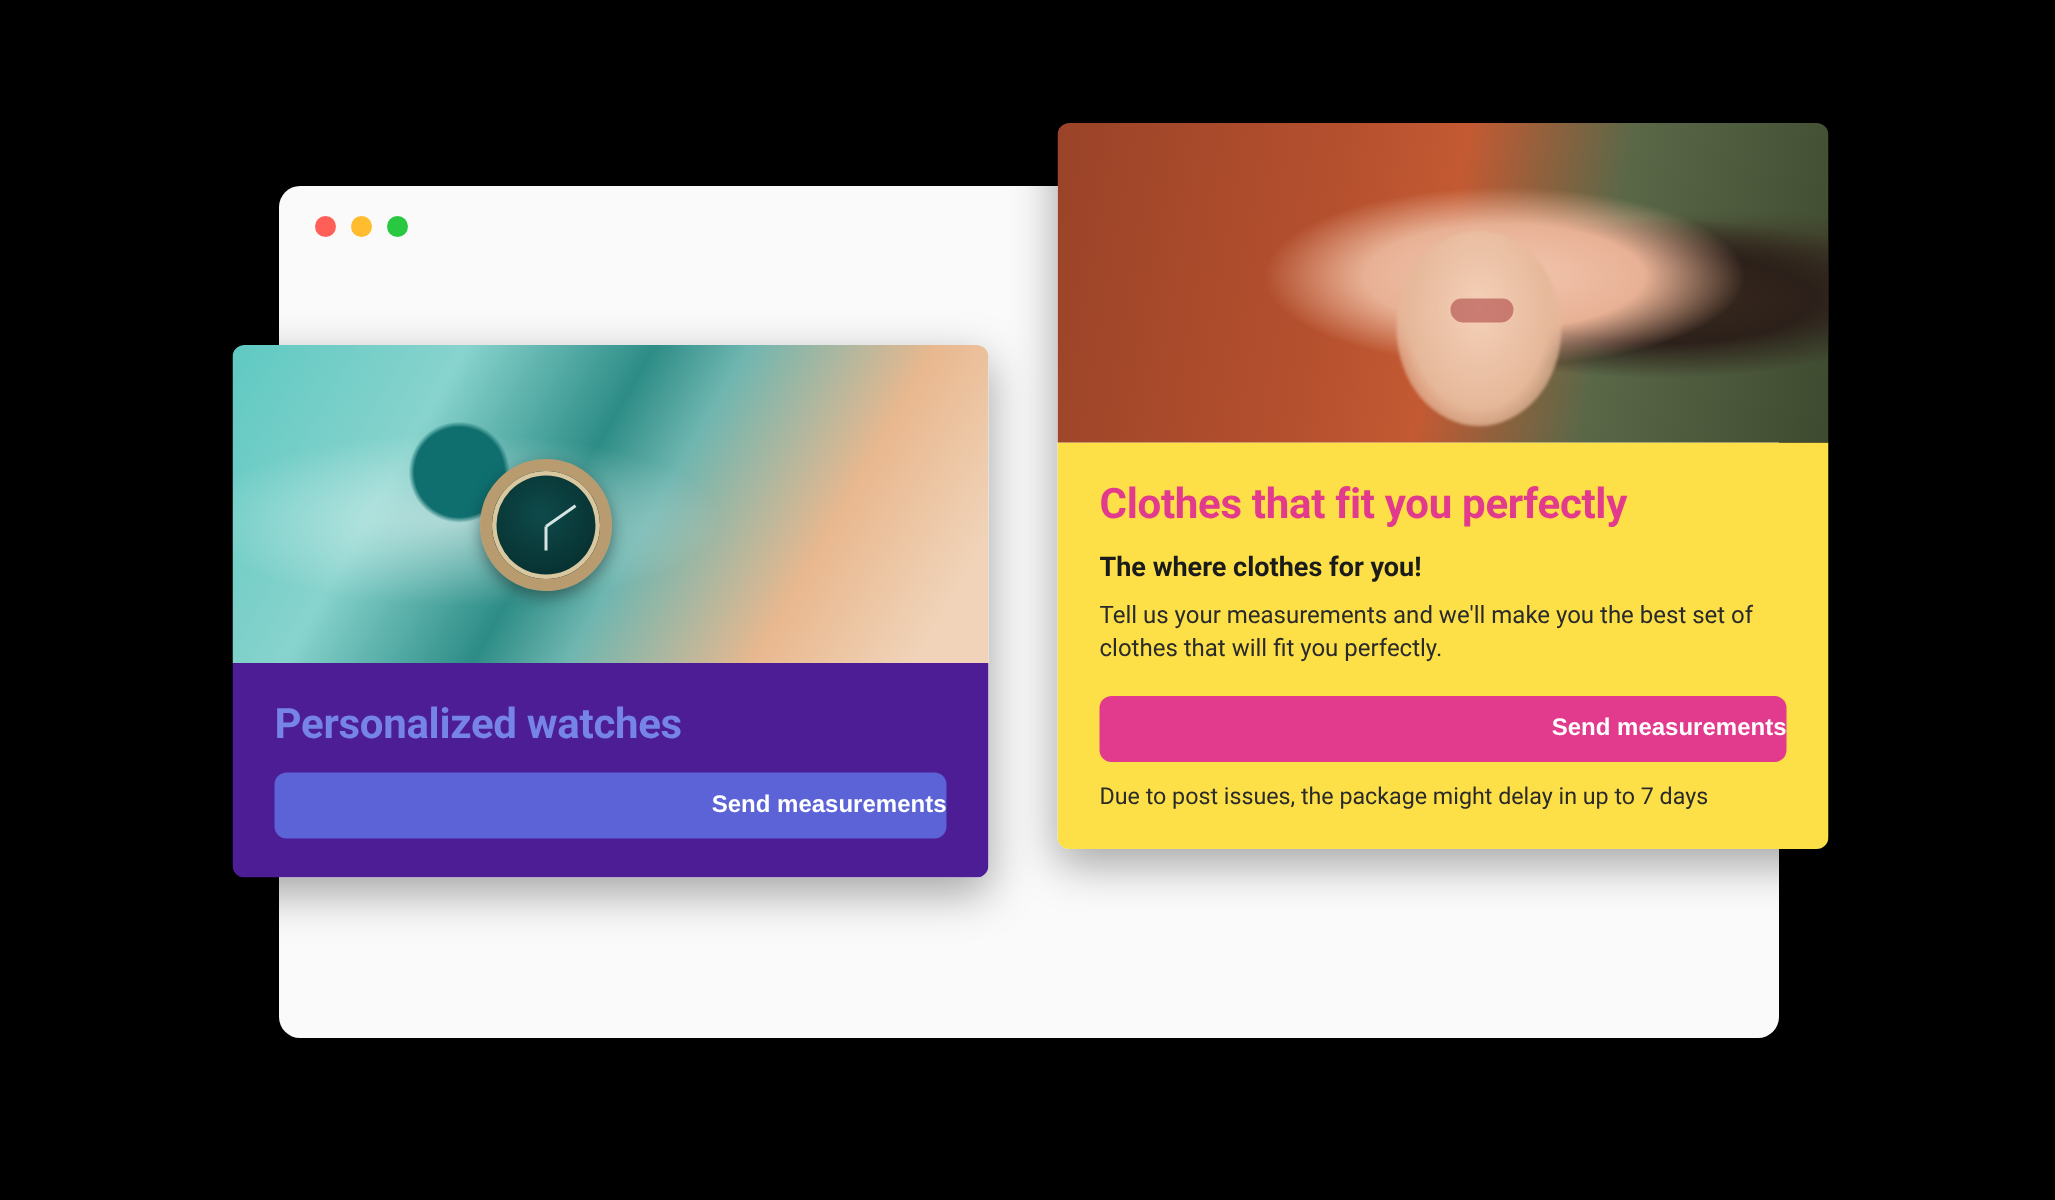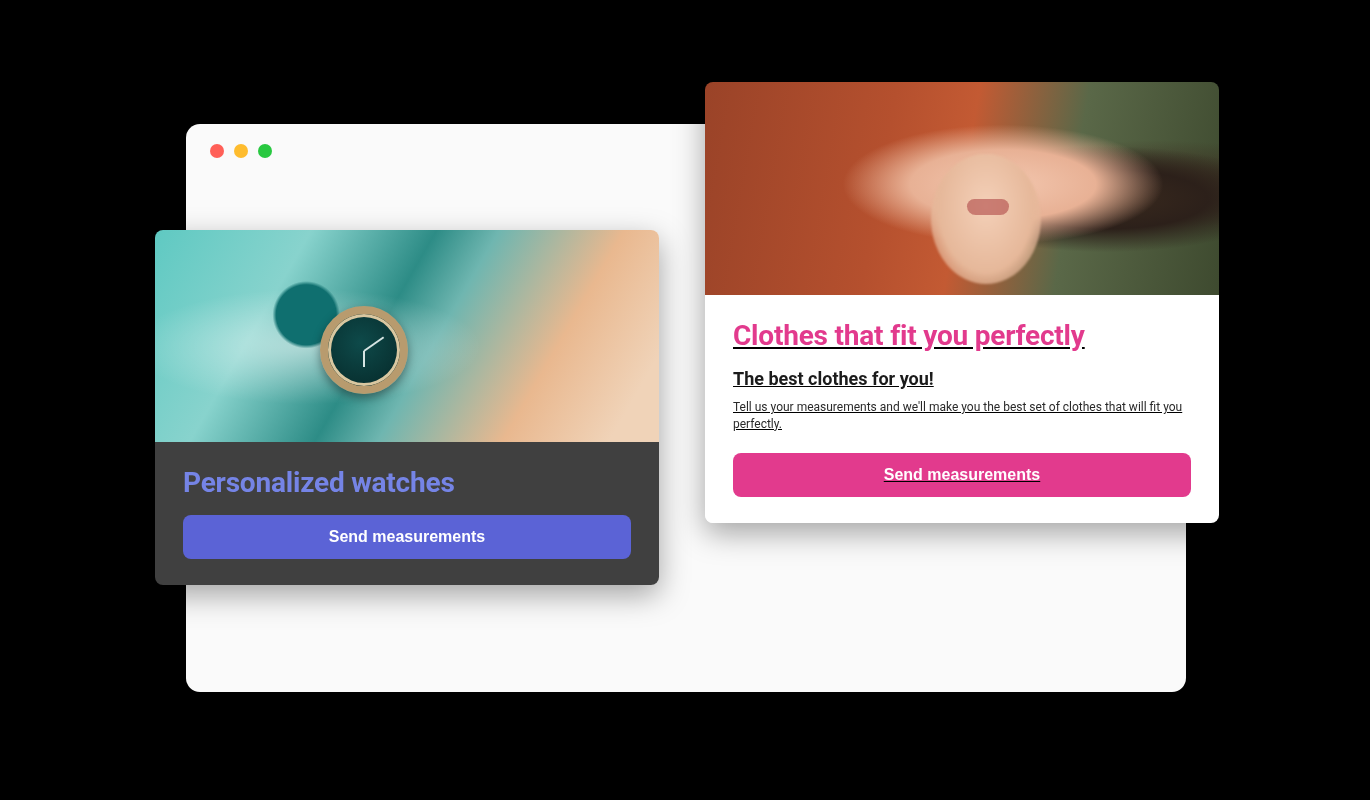--- a/index.html
+++ b/index.html
@@ -131,26 +131,25 @@
       background: #b85a55;
       border-radius: 20px 20px 24px 24px;
       opacity: 0.7;
     }
 
     .card-body {
       padding: 24px 28px 26px;
     }
 
     .body-dark {
-      background: #404040;
+      background: #4c1d95;
     }
 
     .body-pink {
-      background: #ffffff;
-      text-decoration: underline;
+      background: #fde047;
     }
 
     .title {
       font-size: 28px;
       font-weight: 700;
       margin-bottom: 16px;
       letter-spacing: -0.2px;
     }
 
     .title-indigo { color: #7584e6; }
@@ -159,39 +158,39 @@
     .subtitle {
       font-size: 18px;
       font-weight: 700;
       margin-bottom: 10px;
     }
 
     .text-white { color: #ffffff; }
     .text-dark  { color: #1b1b1b; }
 
     .desc {
-      font-size: 12px;
+      font-size: 16px;
       line-height: 1.4;
       margin-bottom: 20px;
     }
 
     .desc-light { color: #e0e1e7; }
     .desc-dark  { color: #2a2a2a; }
 
     .btn {
       display: block;
       width: 100%;
       padding: 13px 0;
       border: none;
       border-radius: 8px;
       font-size: 16px;
       font-weight: 700;
       color: #ffffff;
       cursor: pointer;
-      text-align: center;
+      text-align: right;
     }
 
     .btn-indigo { background: #5b63d6; }
     .btn-pink   { background: #e23a8d; }
 
     .footnote {
       font-size: 15.5px;
       color: #2a2a2a;
       margin-top: 14px;
     }
@@ -207,23 +206,24 @@
   </div>
 </div>
 
 <div class="card card-clothes">
   <div class="card-image img-clothes">
     <div class="face-hint"></div>
     <div class="lips"></div>
   </div>
   <div class="card-body body-pink">
     <h2 class="title title-pink">Clothes that fit you perfectly</h2>
-    <h3 class="subtitle text-dark">The best clothes for you!</h3>
+    <h3 class="subtitle text-dark">The where clothes for you!</h3>
     <p class="desc desc-dark">Tell us your measurements and we'll make you the best set of clothes that will fit you perfectly.</p>
     <button class="btn btn-pink">Send measurements</button>
+    <p class="footnote">Due to post issues, the package might delay in up to 7 days</p>
   </div>
 </div>
 
 <div class="card card-watch">
   <div class="card-image img-watch">
     <div class="watch-face"></div>
   </div>
   <div class="card-body body-dark">
     <h2 class="title title-indigo">Personalized watches</h2>
     <button class="btn btn-indigo">Send measurements</button>

